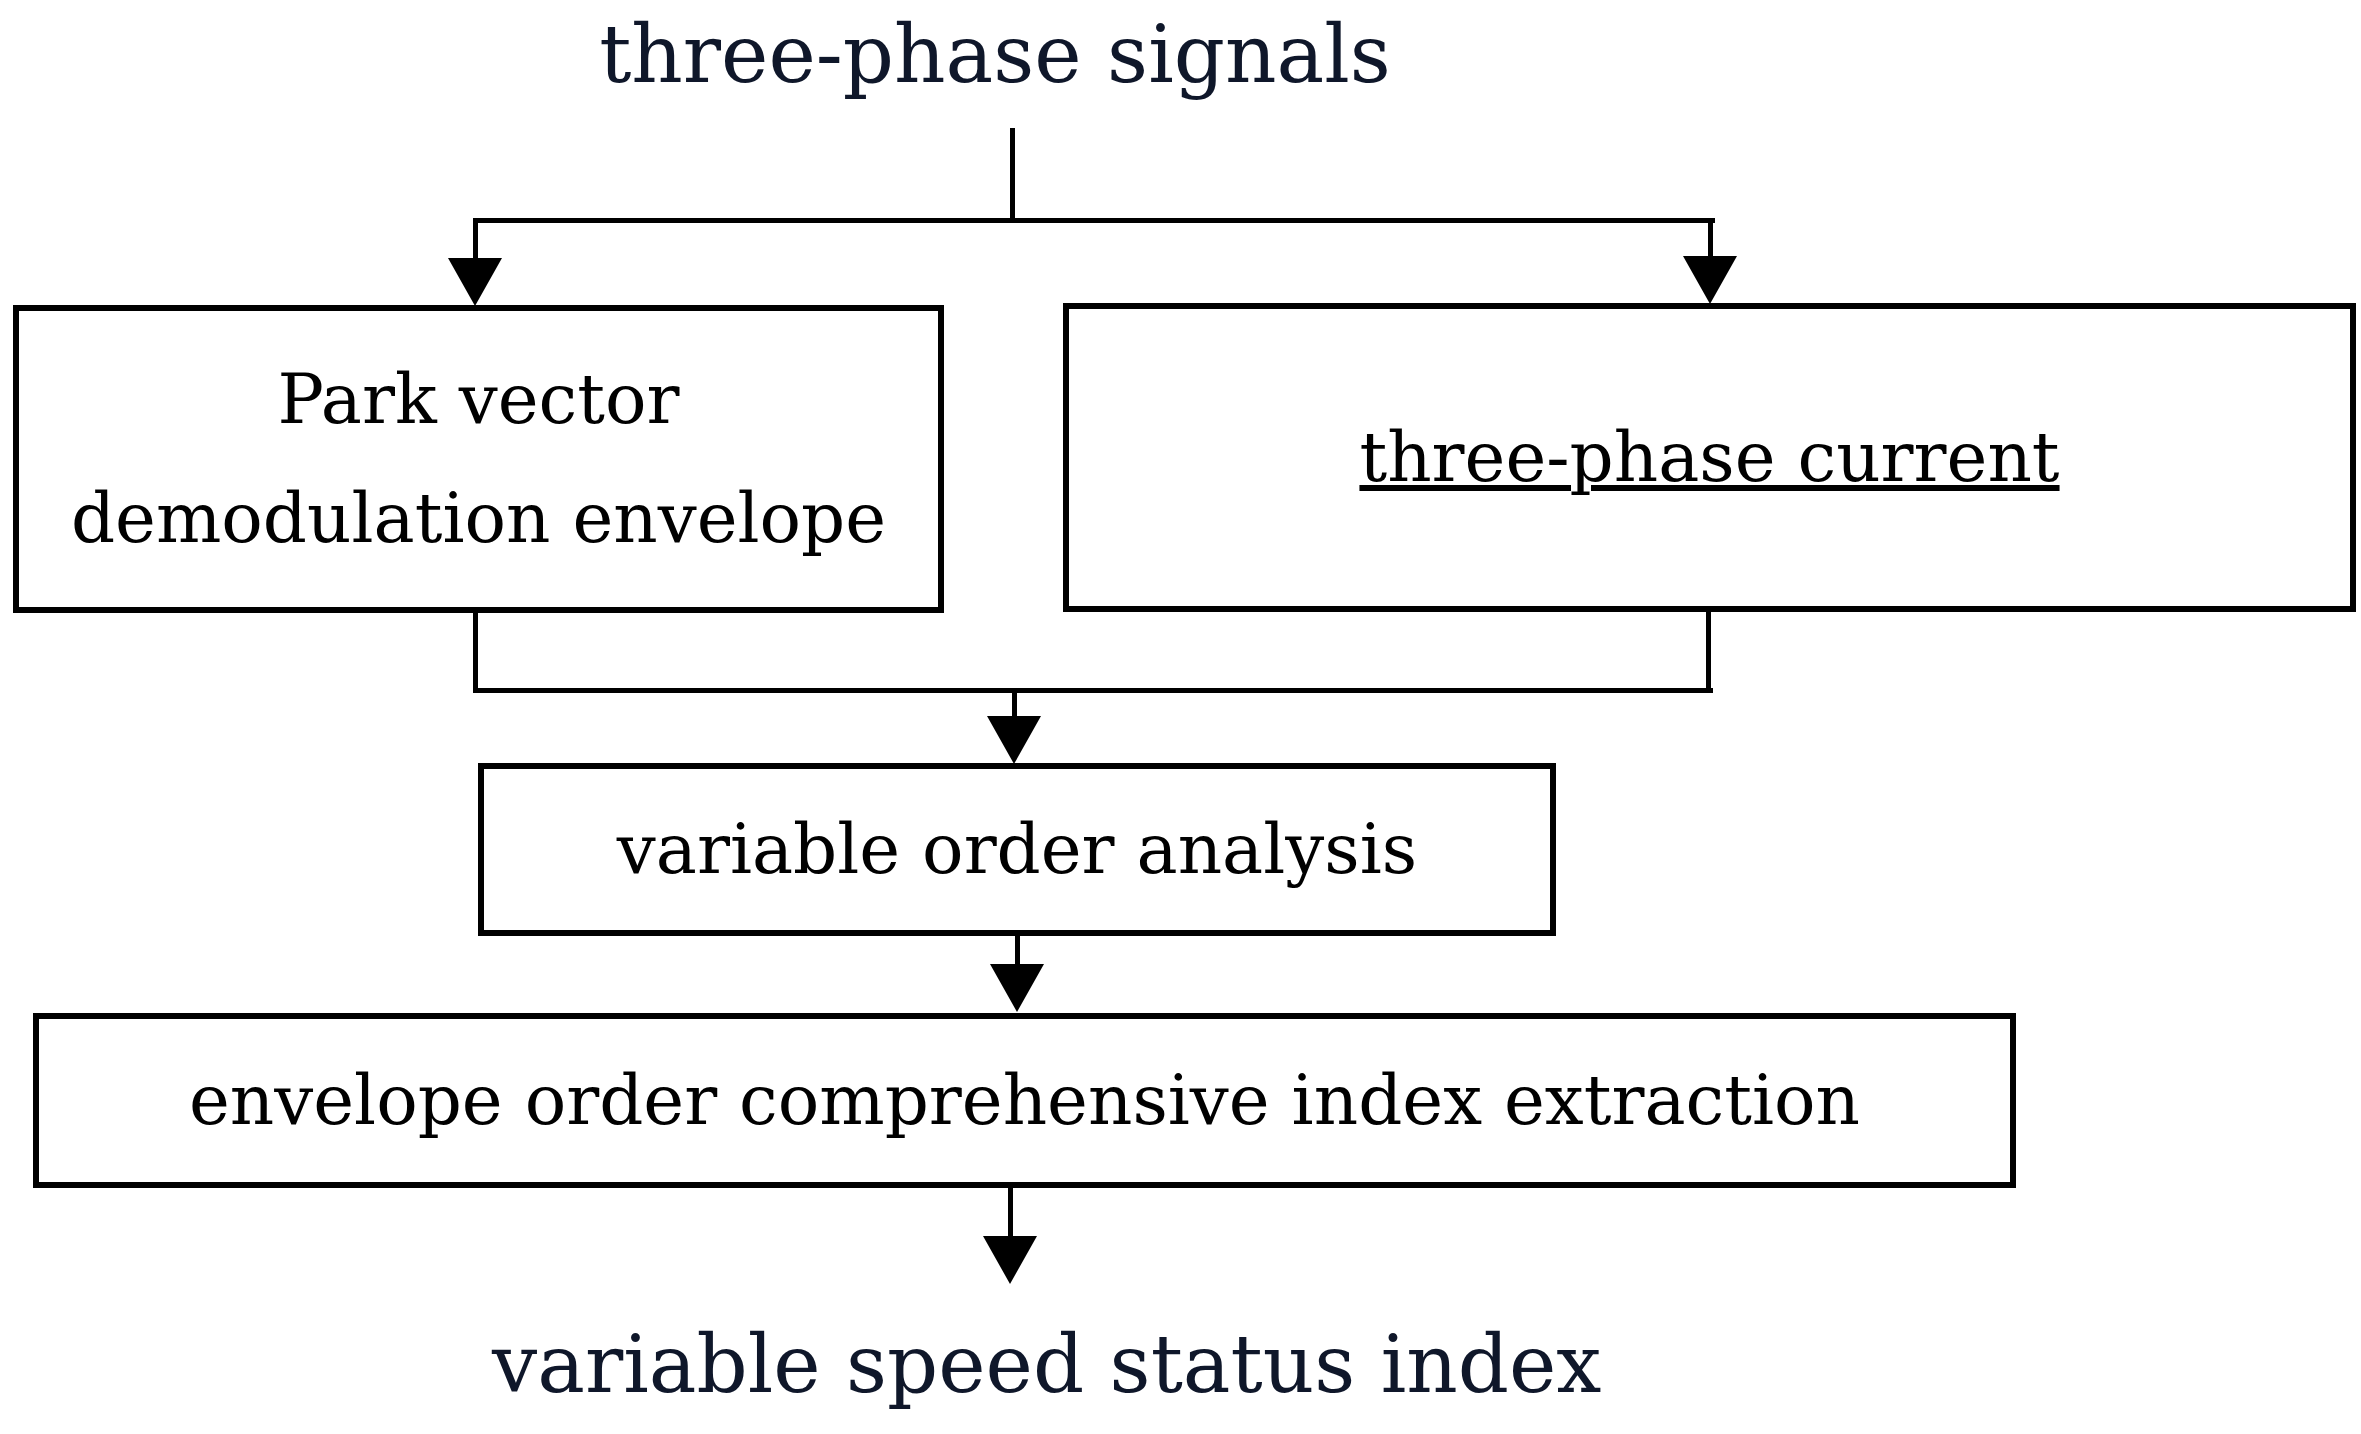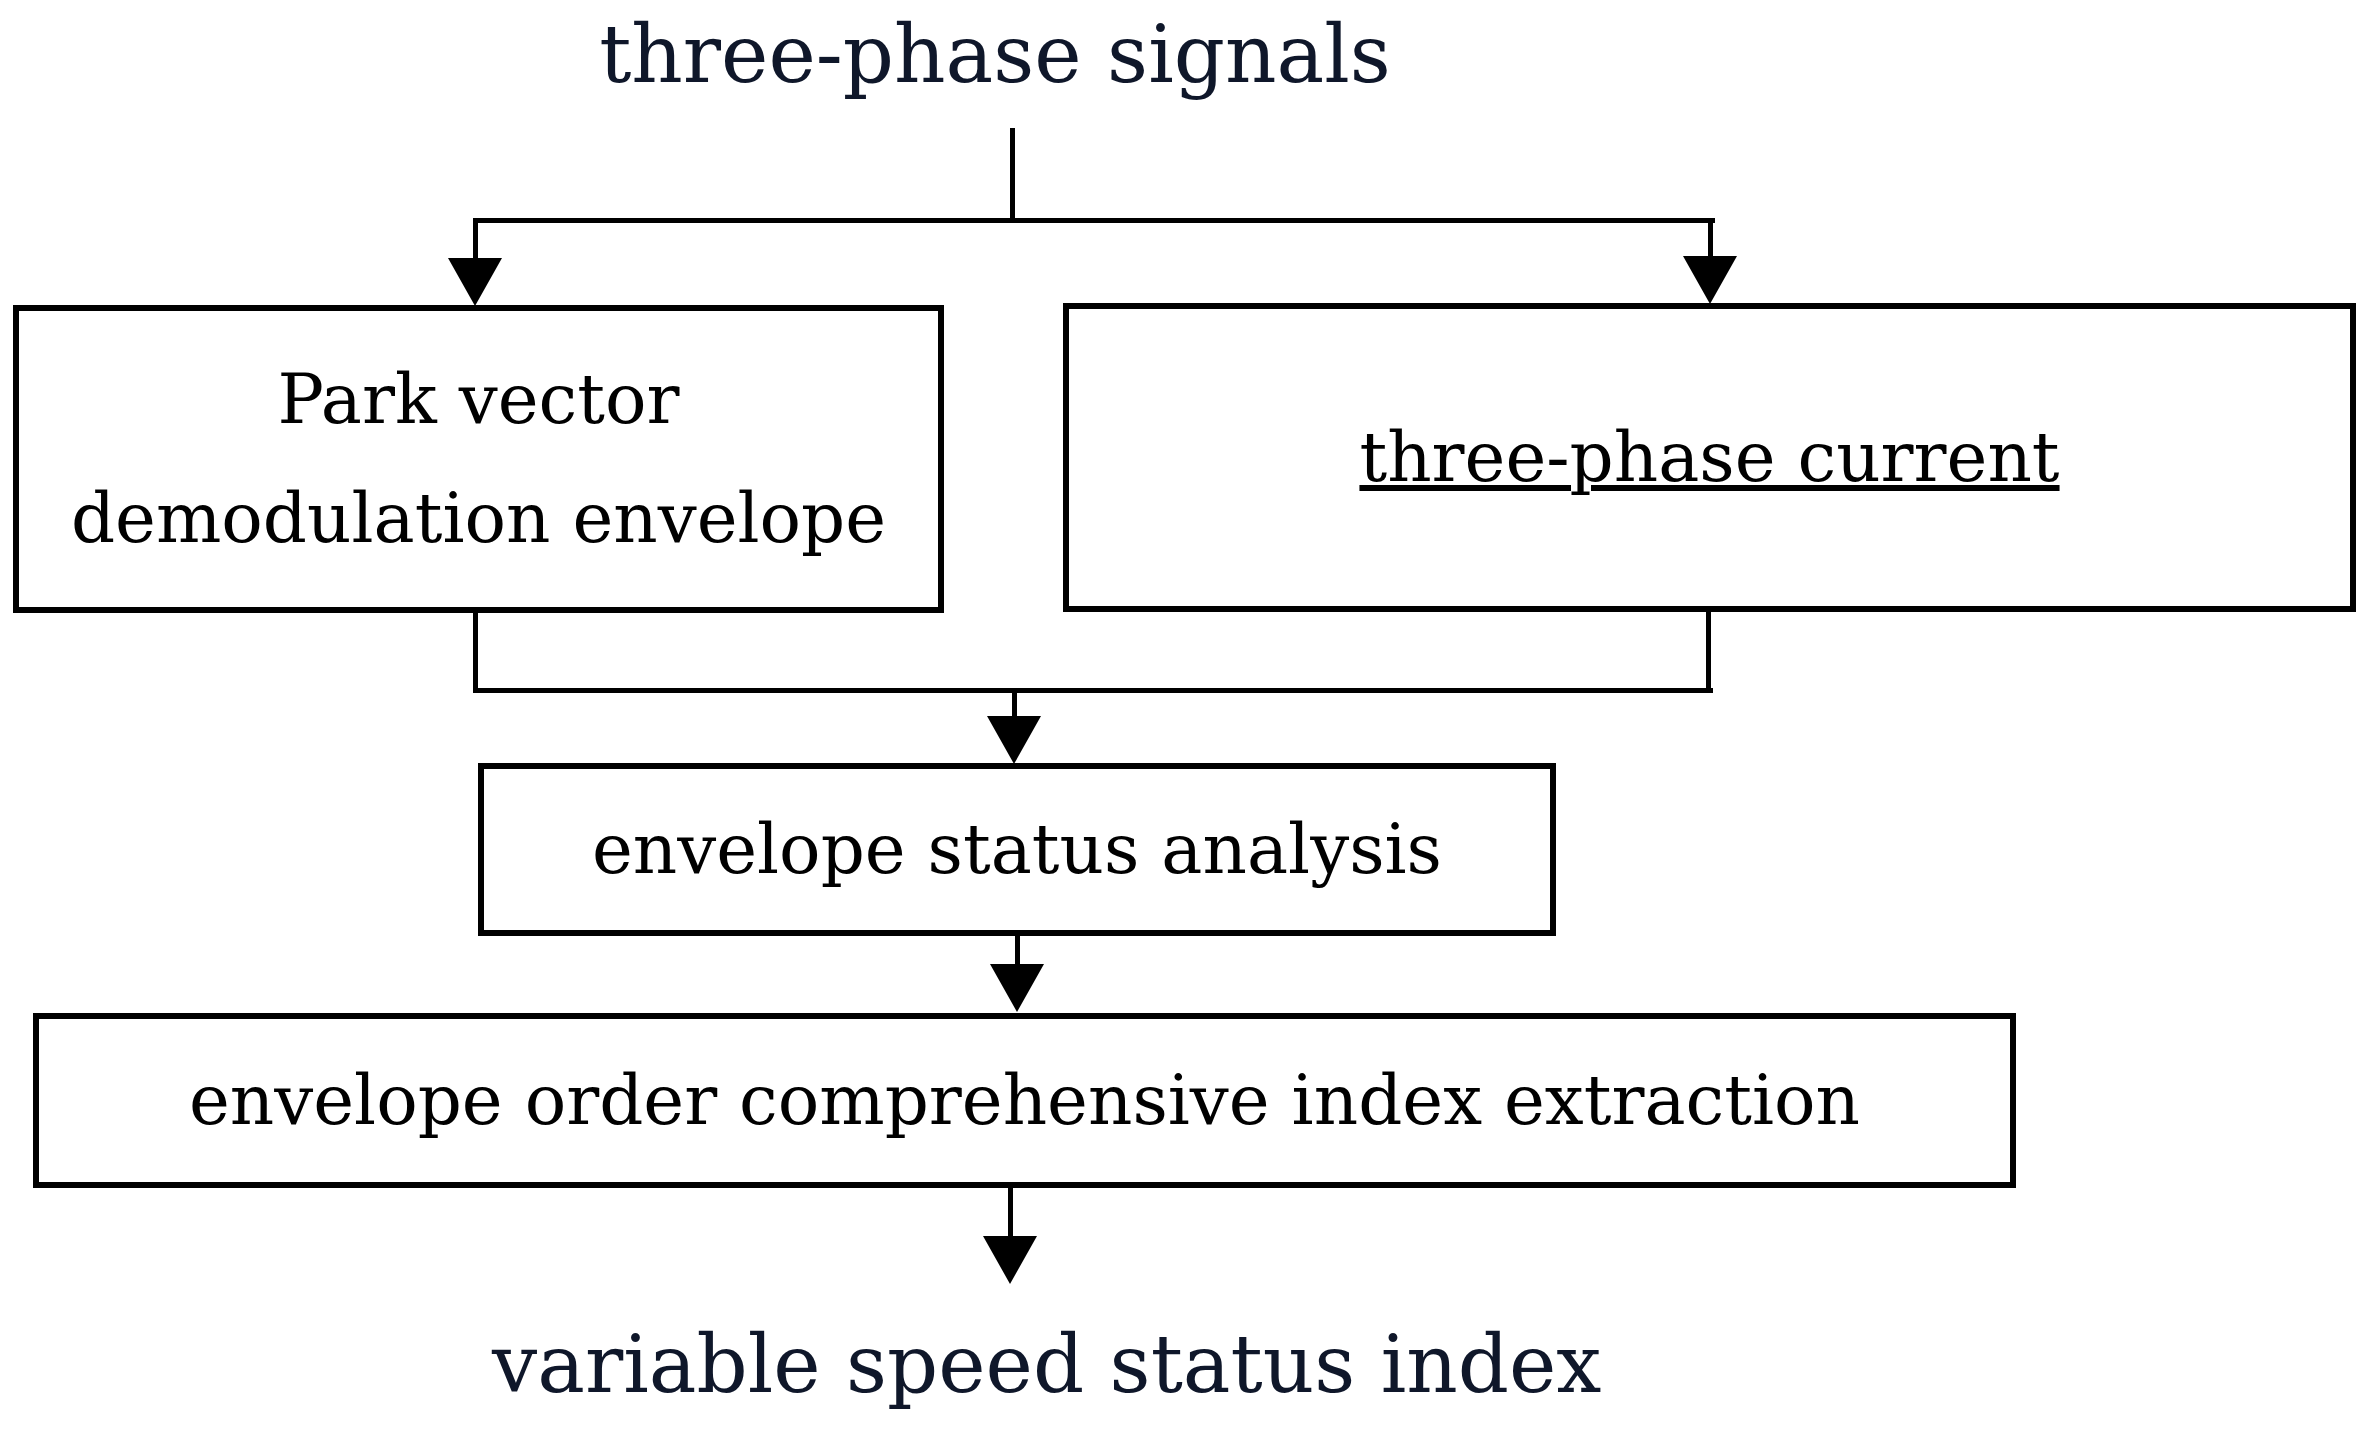--- a/index.html
+++ b/index.html
@@ -79,21 +79,21 @@
   </div>
 
   <div class="ln" style="left:473px; top:611px; width:5px; height:80px;"></div>
   <div class="ln" style="left:1706px; top:610px; width:5px; height:81px;"></div>
   <div class="ln" style="left:473px; top:688px; width:1240px; height:5px;"></div>
 
   <div class="ln" style="left:1012px; top:691px; width:5px; height:30px;"></div>
   <div class="arrowhead" style="left:987px; top:716px;"></div>
 
   <div class="box" style="left:478px; top:763px; width:1078px; height:173px;">
-    <div class="bline">envelope status analysis</div>
+    <div class="bline">variable order analysis</div>
   </div>
 
   <div class="ln" style="left:1015px; top:934px; width:5px; height:34px;"></div>
   <div class="arrowhead" style="left:990px; top:964px;"></div>
 
   <div class="box" style="left:33px; top:1013px; width:1983px; height:175px;">
     <div class="bline">envelope order comprehensive index extraction</div>
   </div>
 
   <div class="ln" style="left:1008px; top:1186px; width:5px; height:52px;"></div>

